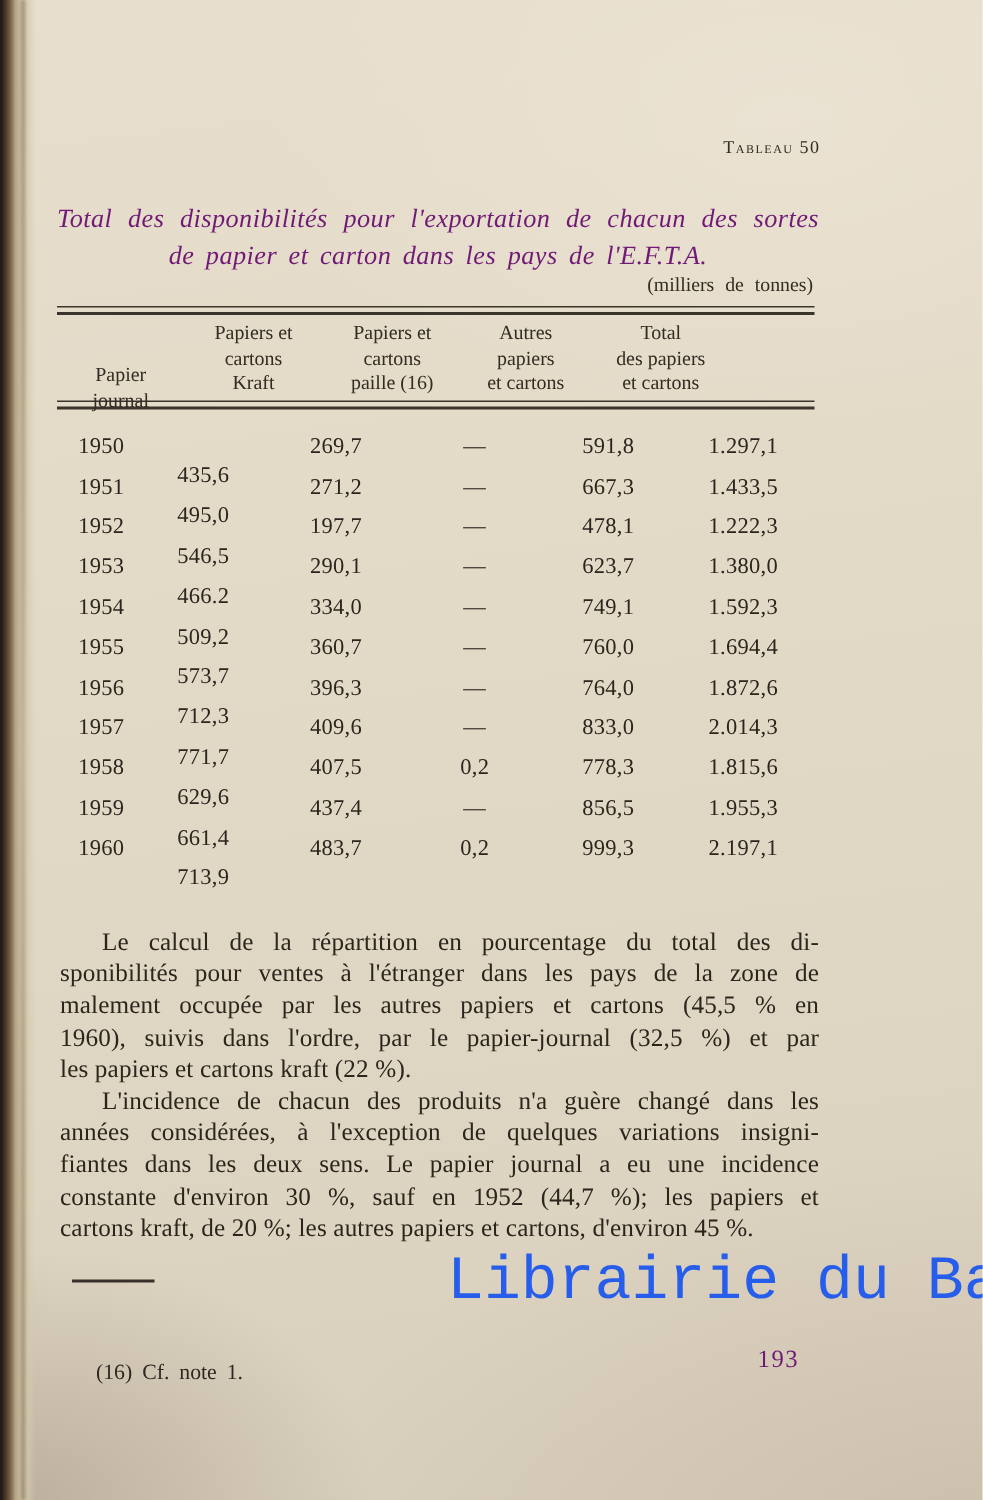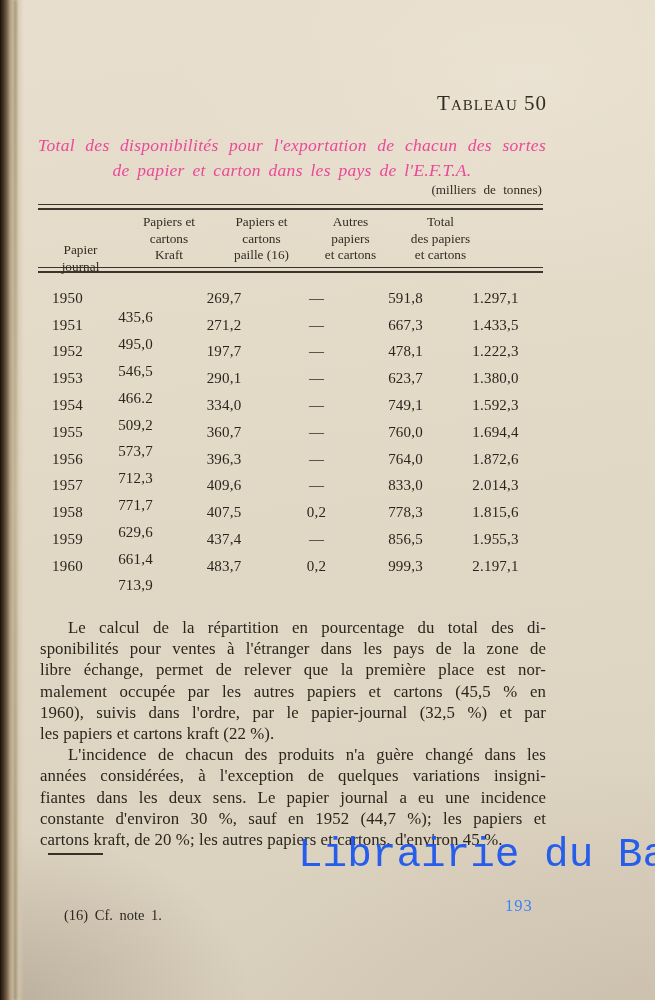--- a/index.html
+++ b/index.html
@@ -19,25 +19,25 @@
       #1f1589 0%, #20160c 2%, #4a3a28 16%, #7c674d 30%,
       #b3a184 42%, #c9bb9e 55%, #d5c9ad 68%, rgba(213,201,173,0) 100%);
   }
   .spine-crease{
     position:absolute;left:14px;top:0;width:3px;height:1000px;
     background:linear-gradient(to bottom,rgba(90,72,50,0.35),rgba(90,72,50,0.15) 50%,rgba(90,72,50,0.4));
     filter:blur(1px);
   }
   .tableau-label{
     position:absolute;top:91px;right:108px;
-    font-variant:small-caps;font-size:21px;letter-spacing:1px;color:#332c22;
+    font-variant:small-caps;font-size:12px;letter-spacing:1px;color:#332c22;
   }
   .doc-title{
     position:absolute;left:38px;top:133px;width:508px;
-    font-style:italic;font-size:17.5px;line-height:24.5px;color:#ec4899;
+    font-style:italic;font-size:17.5px;line-height:24.5px;color:#701a75;
     letter-spacing:0.3px;
   }
   .doc-title .t1{display:block;text-align:justify;text-align-last:justify;word-spacing:2px;}
   .doc-title .t2{display:block;text-align:center;word-spacing:3px;}
   .units-note{
     position:absolute;top:182px;right:113px;
     font-size:13.2px;word-spacing:4px;color:#332c22;
   }
   .datatable{position:absolute;left:38px;top:204px;width:505px;}
   .rule-double{height:3px;border-top:1.4px solid #3b342a;border-bottom:2px solid #3b342a;}
@@ -57,21 +57,21 @@
   .jline{display:block;text-align:justify;text-align-last:justify;}
   .jline.first{padding-left:28px;}
   .jline.last{text-align-last:left;}
   .watermark{
     position:absolute;left:298px;top:832px;
     font-family:Liberation Mono, monospace;
     font-size:41px;white-space:nowrap;z-index:5;opacity:0.95;
   }
   .footnote-rule{position:absolute;left:48px;top:853px;width:55px;border-top:2px solid #38permanent312a;border-top:2px solid #383129;}
   .footnote{position:absolute;left:64px;top:867px;font-size:14.5px;word-spacing:3px;color:#2e2820;margin-top:40px;}
-  .page-number{position:absolute;left:505px;top:896px;font-size:16.5px;letter-spacing:1px;color:#3b82f6;}
+  .page-number{position:absolute;left:505px;top:896px;font-size:16.5px;letter-spacing:1px;color:#701a75;}
 </style>
 </head>
 <body>
 
 <div class="spine"></div>
 <div class="spine-crease"></div>
 
 <div class="tableau-label">Tableau 50</div>
 
 <div class="doc-title">
@@ -199,21 +199,20 @@
         <div class="tcell c4">999,3</div>
         <div class="tcell c5">2.197,1</div>
       </div>
     </div>
 </div>
 
 <div class="paras">
   <div>
     <span class="jline first">Le calcul de la répartition en pourcentage du total des di-</span>
     <span class="jline">sponibilités pour ventes à l'étranger dans les pays de la zone de</span>
-    <span class="jline">libre échange, permet de relever que la première place est nor-</span>
     <span class="jline">malement occupée par les autres papiers et cartons (45,5 % en</span>
     <span class="jline">1960), suivis dans l'ordre, par le papier-journal (32,5 %) et par</span>
     <span class="jline last">les papiers et cartons kraft (22 %).</span>
   </div>
   <div>
     <span class="jline first">L'incidence de chacun des produits n'a guère changé dans les</span>
     <span class="jline">années considérées, à l'exception de quelques variations insigni-</span>
     <span class="jline">fiantes dans les deux sens. Le papier journal a eu une incidence</span>
     <span class="jline">constante d'environ 30 %, sauf en 1952 (44,7 %); les papiers et</span>
     <span class="jline last">cartons kraft, de 20 %; les autres papiers et cartons, d'environ 45 %.</span>

